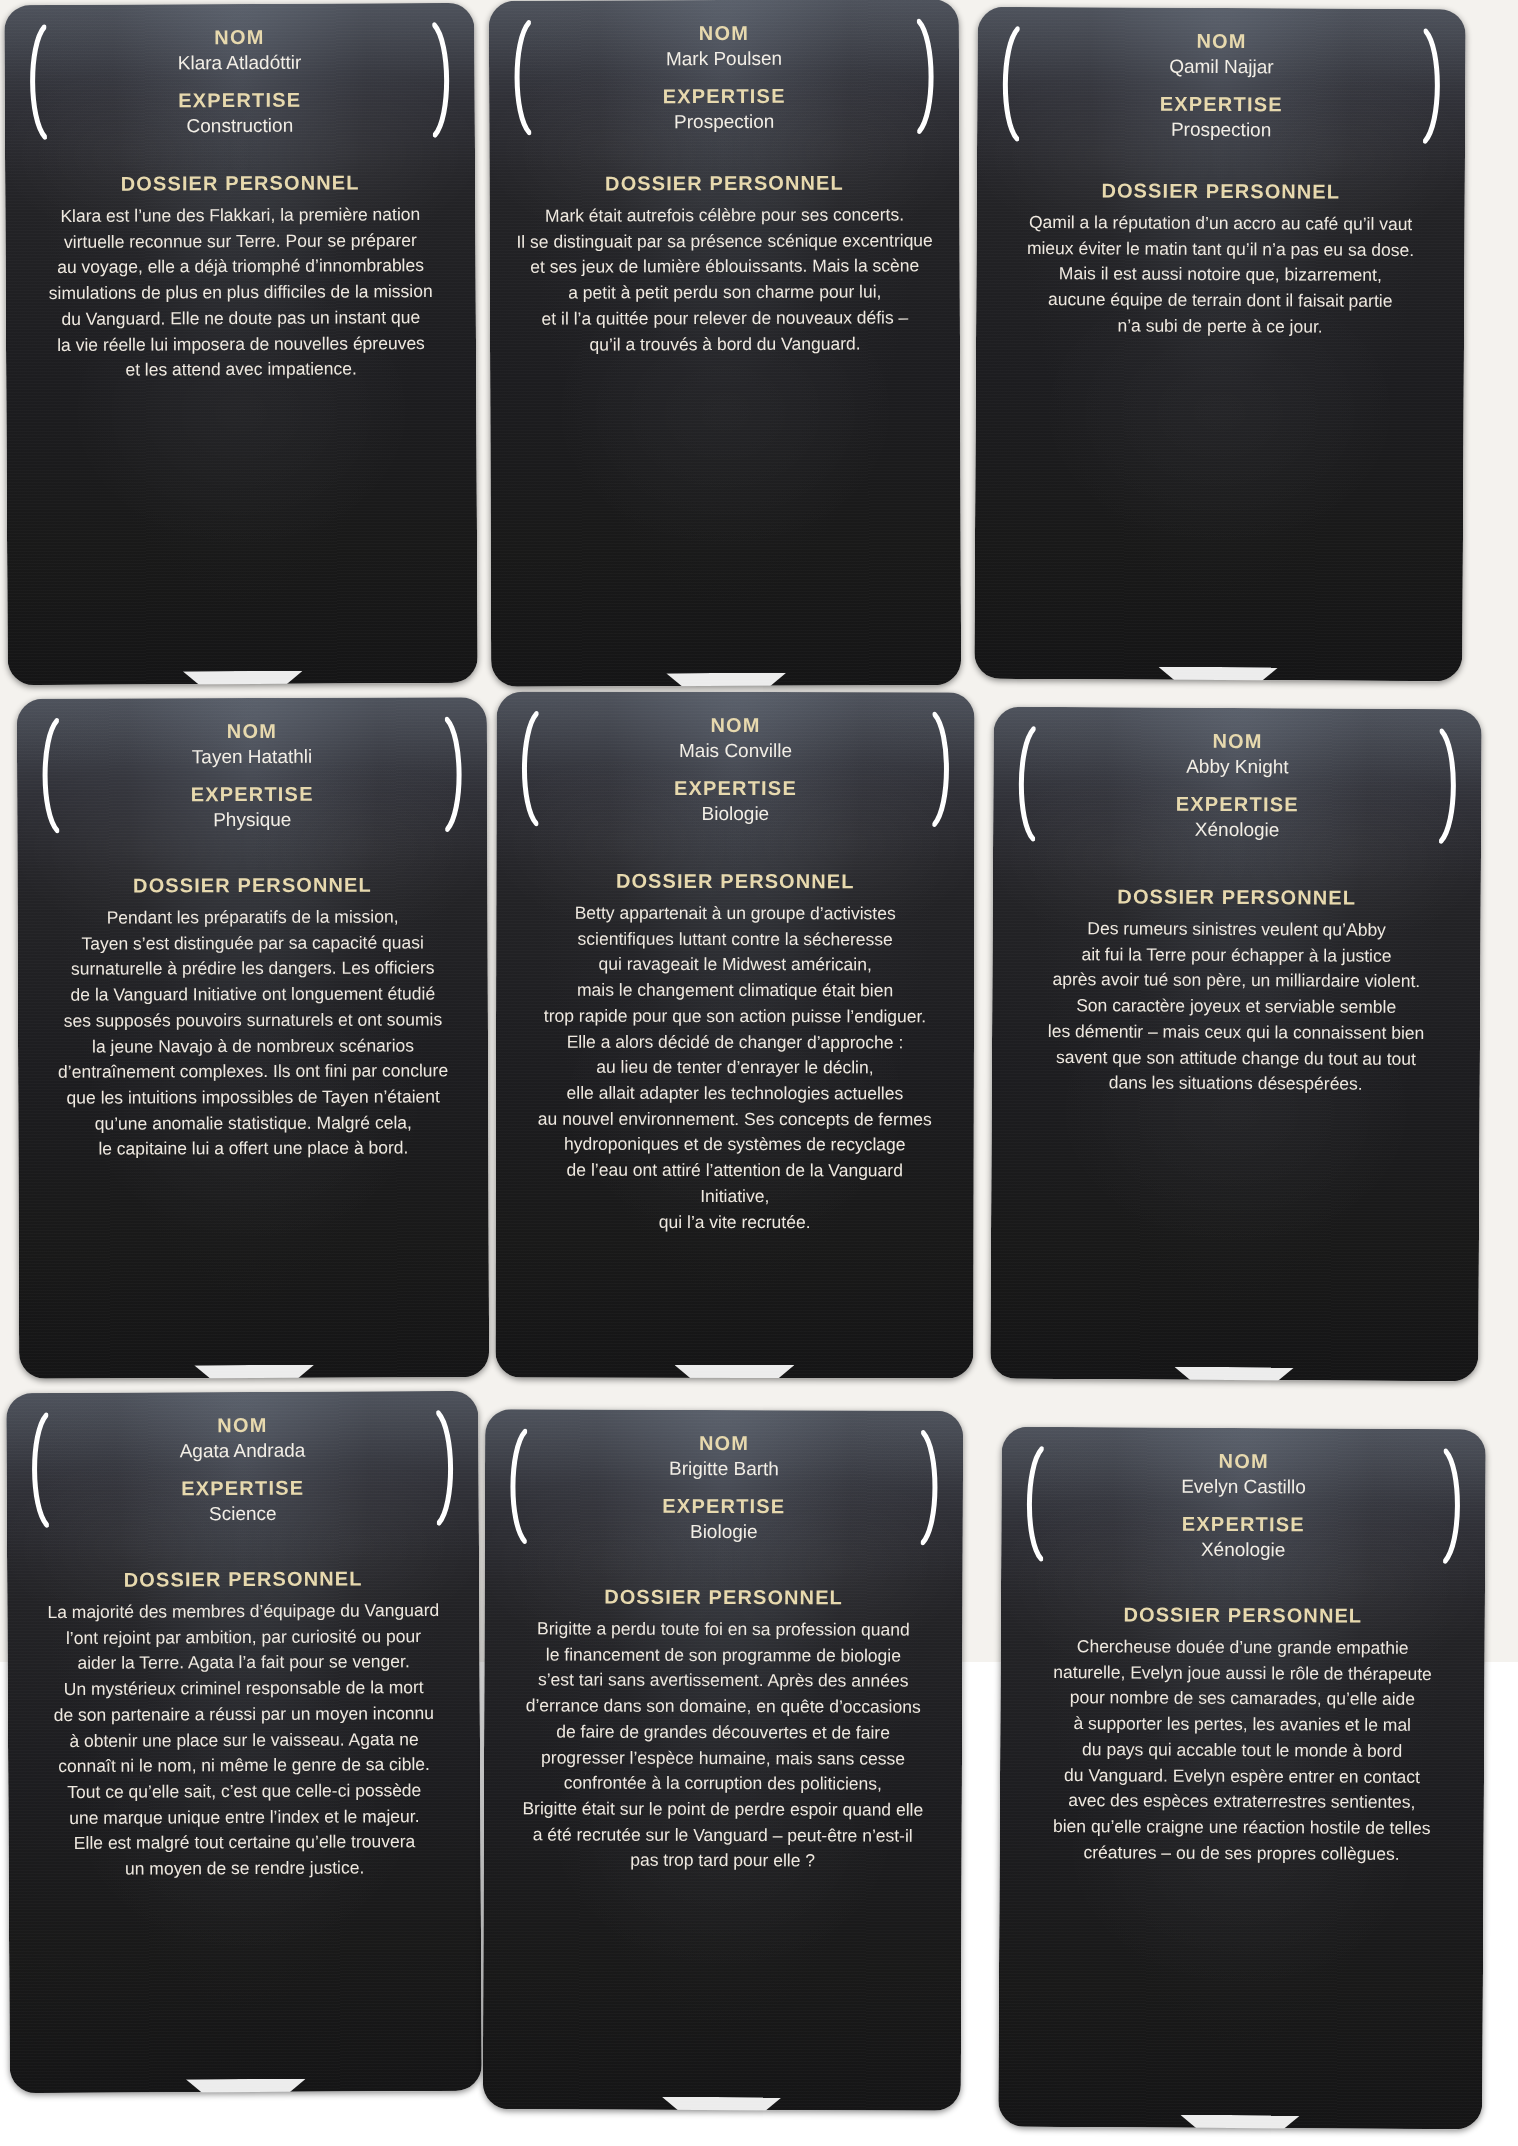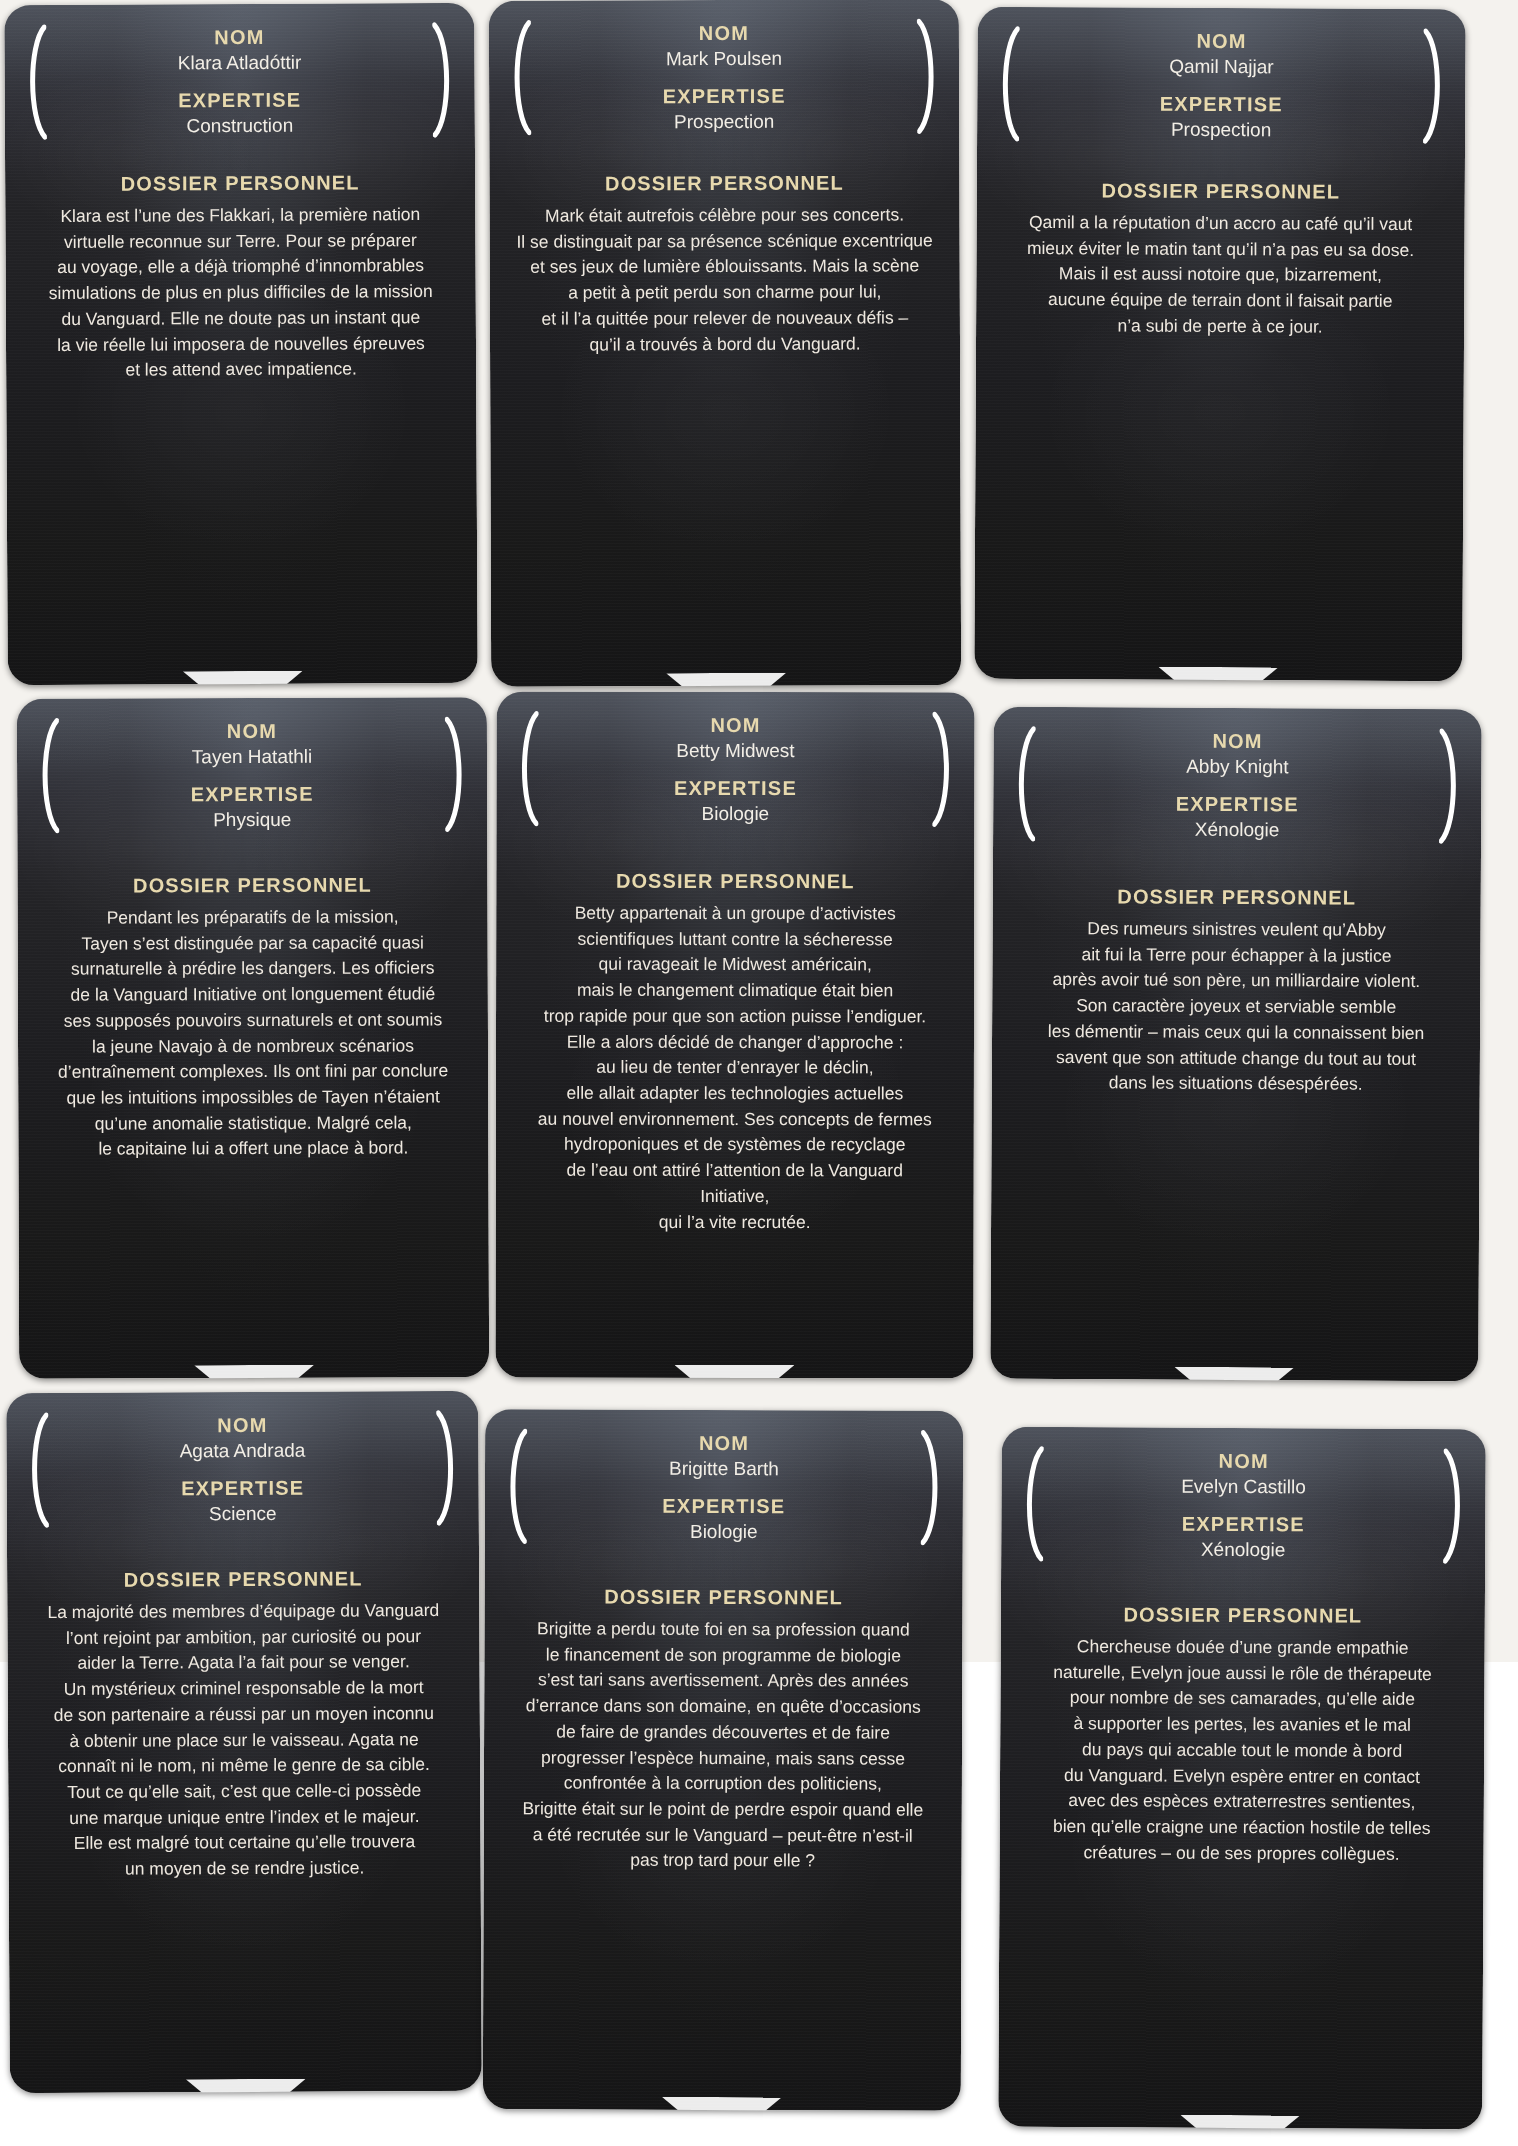--- a/index.html
+++ b/index.html
@@ -268,21 +268,21 @@
           <path d="M24 4 C8 22, 8 96, 24 114" stroke="#ffffff" stroke-width="5" fill="none" stroke-linecap="round"></path>
         </svg>
     </div>
     <div class="bracket right">
       <svg width="26" height="118" viewBox="0 0 26 118">
           <path d="M2 4 C18 22, 18 96, 2 114" stroke="#ffffff" stroke-width="5" fill="none" stroke-linecap="round"></path>
         </svg>
     </div>
     <div class="header">
       <div class="lbl">NOM</div>
-      <div class="val">Betty Midwest</div>
+      <div class="val">Mais Conville</div>
       <div class="lbl expertise-lbl">EXPERTISE</div>
       <div class="val">Biologie</div>
     </div>
     <div style="position:absolute; left:0; right:0; top:178px;">
       <div class="dossier-title" style="margin-top:0;">DOSSIER PERSONNEL</div>
       <div class="dossier-body">Betty appartenait à un groupe d’activistes
 scientifiques luttant contre la sécheresse
 qui ravageait le Midwest américain,
 mais le changement climatique était bien
 trop rapide pour que son action puisse l’endiguer.

